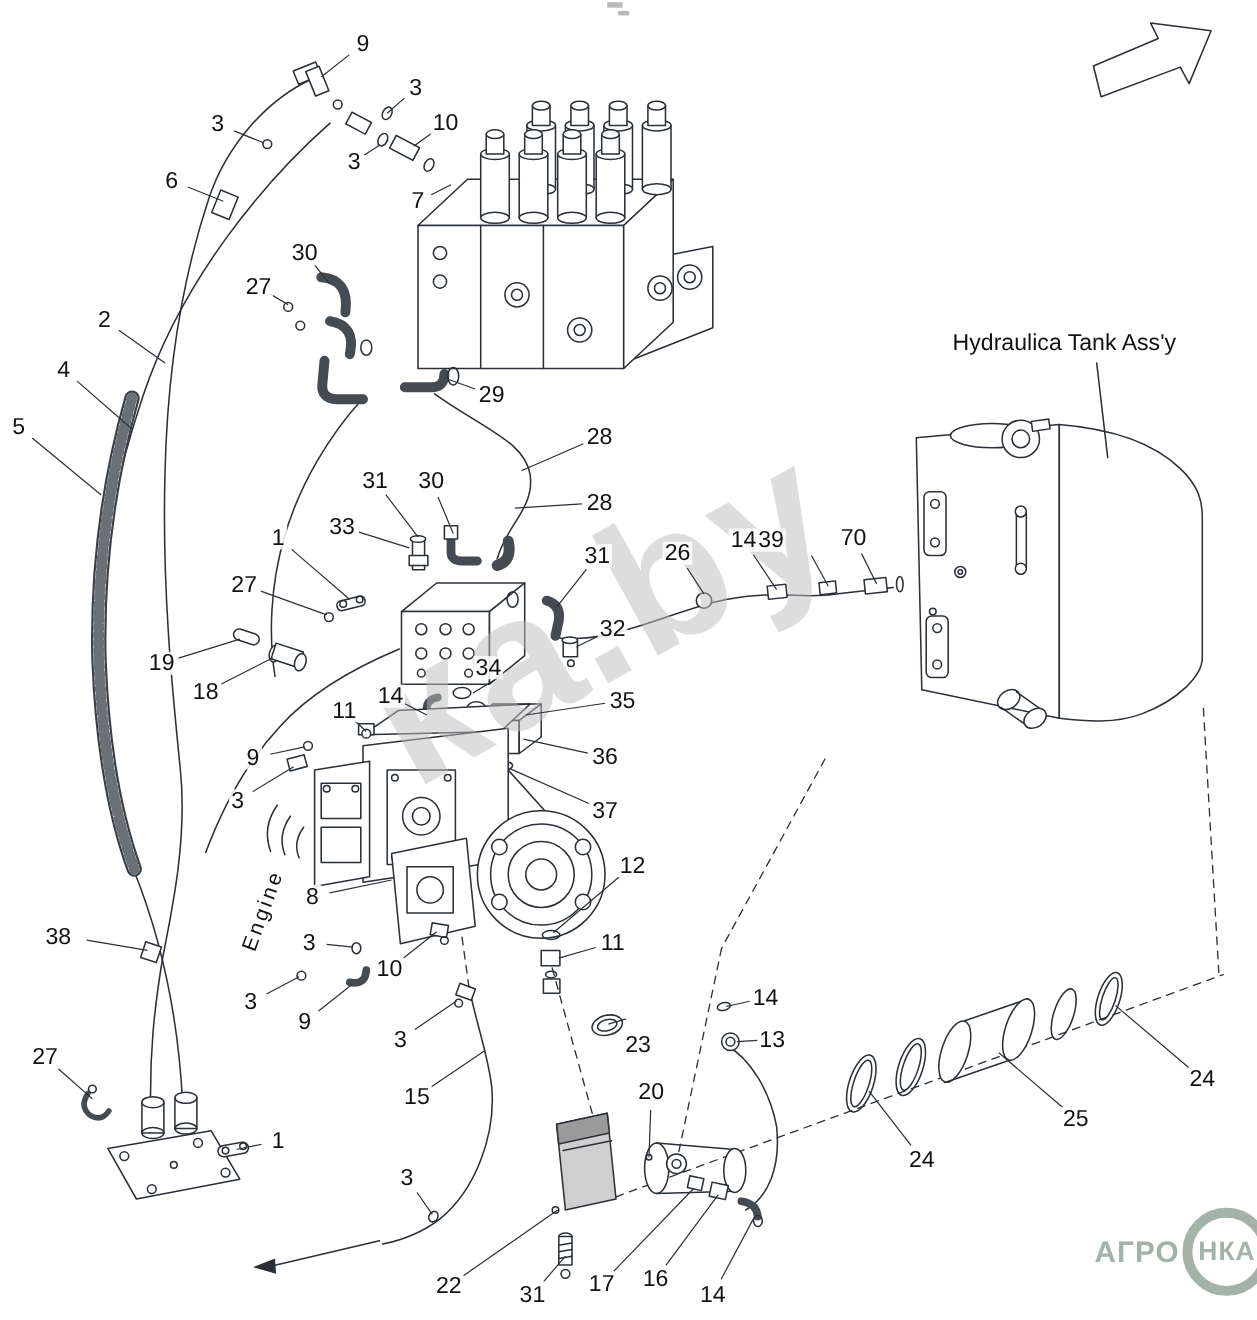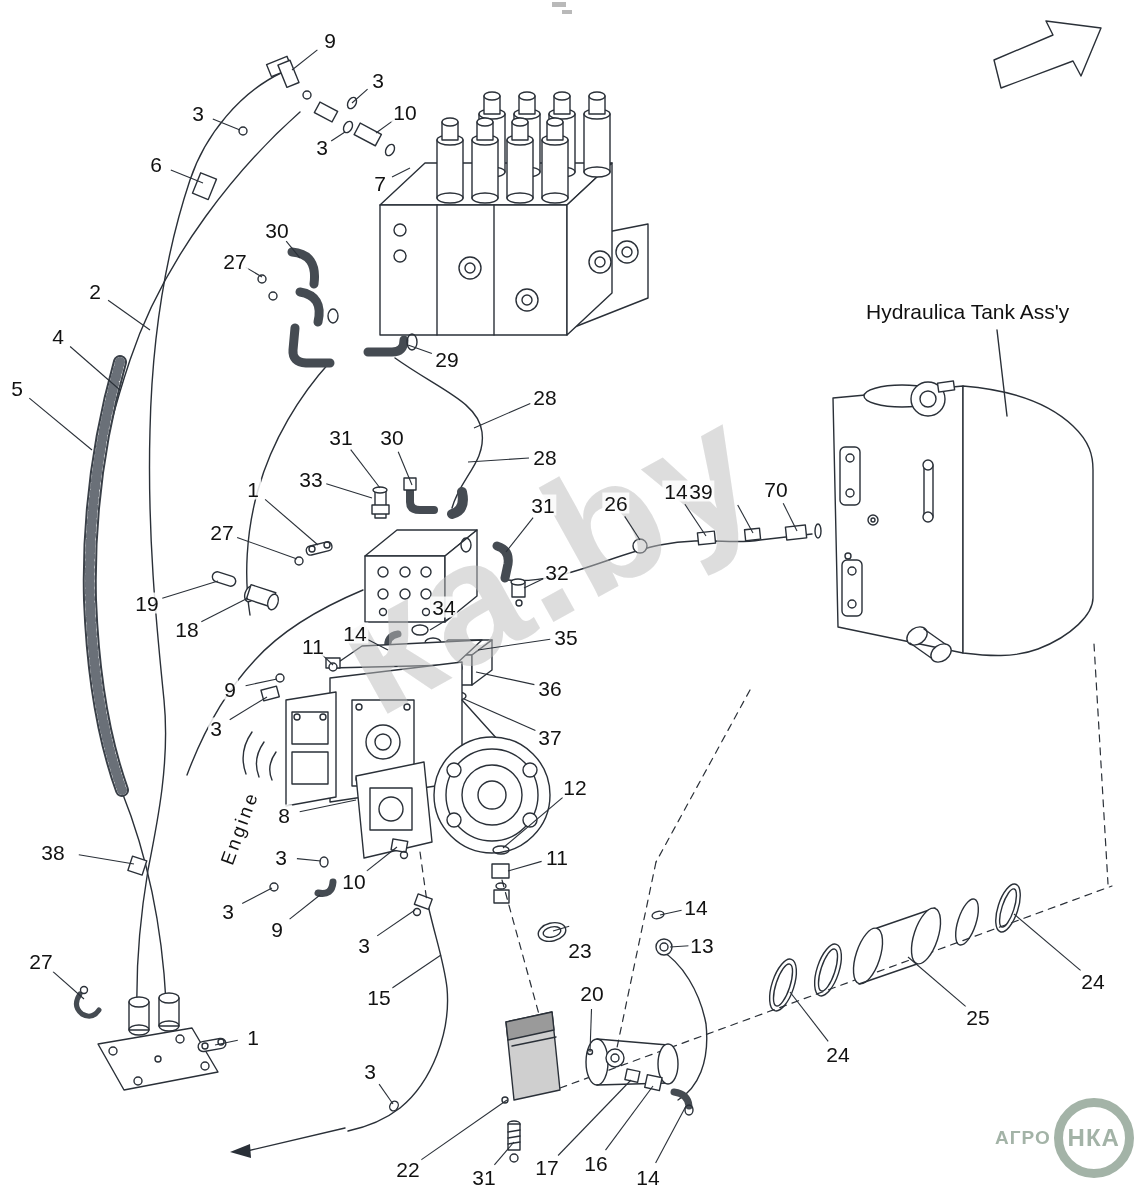--- a/index.html
+++ b/index.html
@@ -27,21 +27,21 @@
   #tank-label{left:866px;top:300px;}
   #engine-label{
     left:240px;top:828px;font-size:19px;letter-spacing:3px;
     transform:translate(-50%,-50%) rotate(-70deg);
   }
   #solenoid-label{left:57px;top:1146px;}
   .logo{
     position:absolute;left:995px;top:1098px;z-index:5;
     display:flex;align-items:center;gap:3px;color:#a3b3a7;font-weight:bold;
   }
-  .logo-left{font-size:19px;letter-spacing:1px;text-align:right;}
+  .logo-left{font-size:27px;letter-spacing:1px;text-align:right;}
   .logo-circle{
     width:62px;height:62px;border:9px solid #a3b3a7;border-radius:50%;
     display:flex;align-items:center;justify-content:center;font-size:24px;letter-spacing:1px;
   }
 </style>
 </head>
 <body>
 
 <div class="canvas">
 

